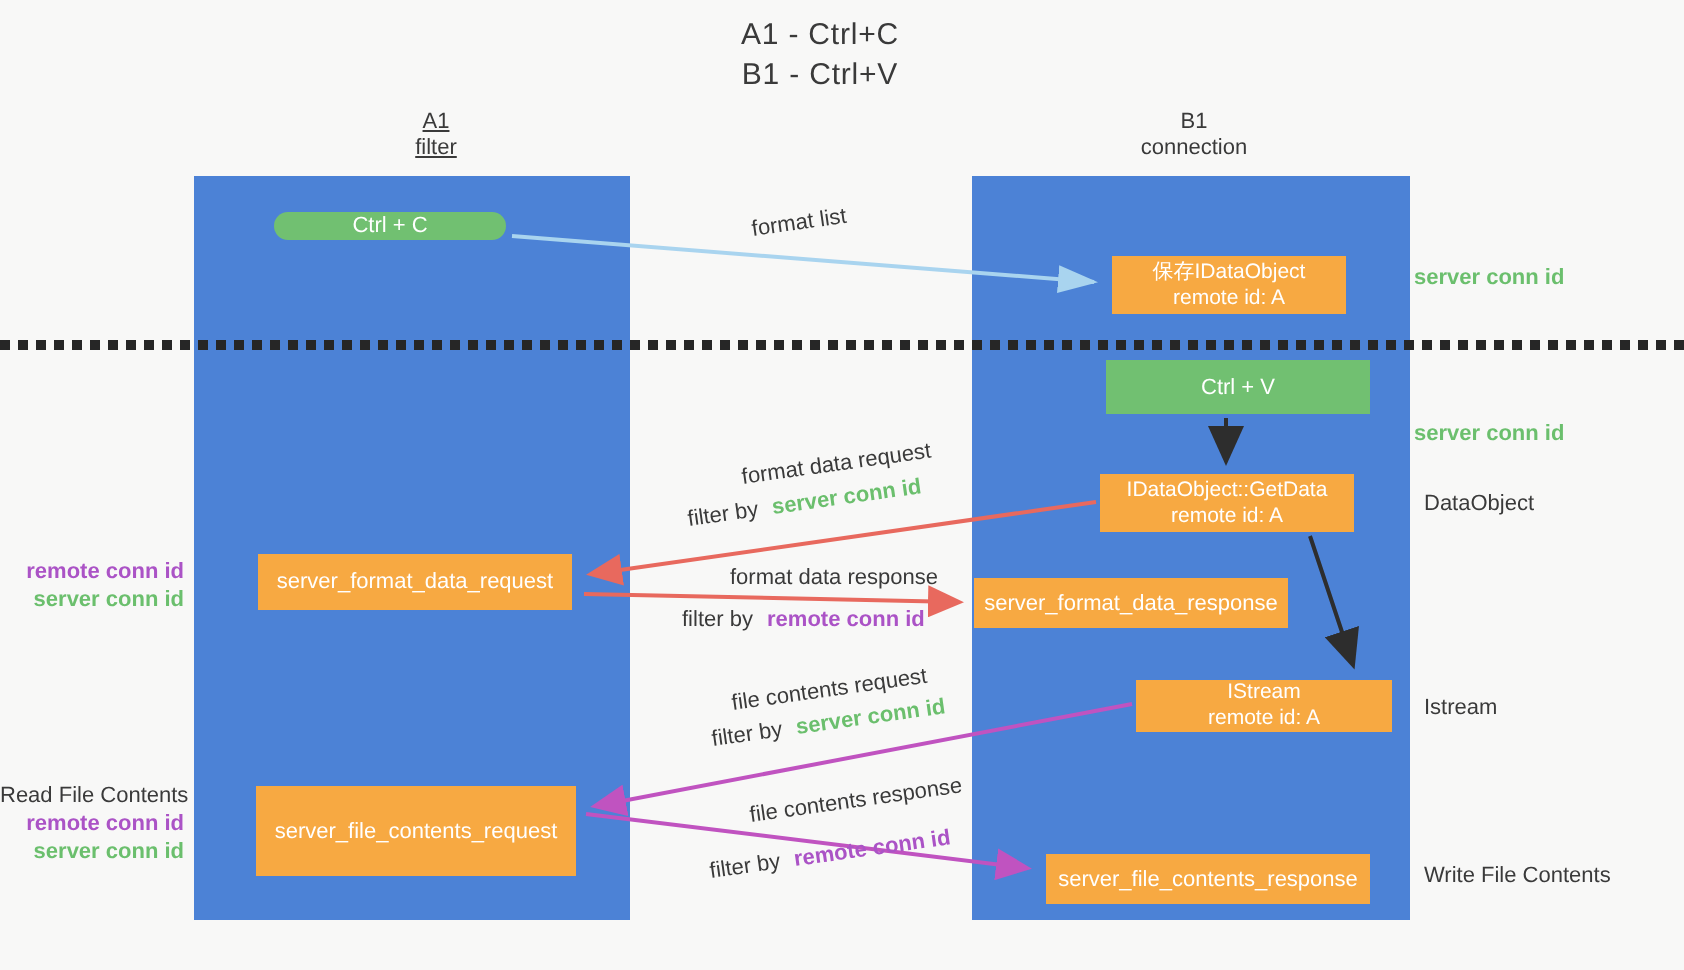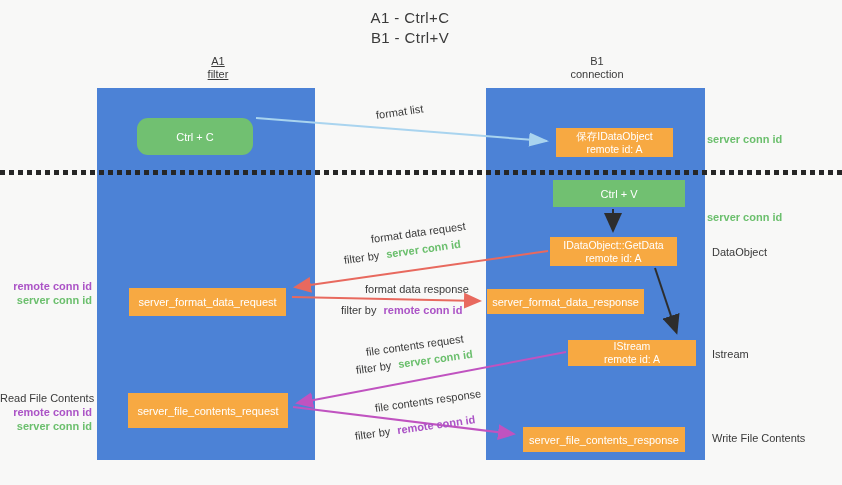--- a/index.html
+++ b/index.html
@@ -83,52 +83,52 @@
     </defs>
     <line x1="256" y1="118" x2="547" y2="141" class="st-blue" marker-end="url(#mk-blue)"></line>
     <line x1="613" y1="209" x2="613" y2="229" class="st-black" marker-end="url(#mk-black)"></line>
     <line x1="655" y1="268" x2="676" y2="331" class="st-black" marker-end="url(#mk-black)"></line>
     <line x1="548" y1="251" x2="296" y2="287" class="st-red" marker-end="url(#mk-red)"></line>
     <line x1="292" y1="297" x2="479" y2="301" class="st-red" marker-end="url(#mk-red)"></line>
     <line x1="566" y1="352" x2="298" y2="403" class="st-mag" marker-end="url(#mk-mag)"></line>
     <line x1="293" y1="407" x2="513" y2="434" class="st-mag" marker-end="url(#mk-mag)"></line>
   </svg>
 
-  <div class="node green" style="left:137px; top:118px; width:116px; height:37px;border-radius:11px;">
+  <div class="node green" style="left:137px; top:106px; width:116px; height:14px;border-radius:11px;">
     <span class="single">Ctrl + C</span>
   </div>
 
   <div class="node orange" style="left:556px; top:128px; width:117px; height:29px;">
     <span class="ln">保存IDataObject</span>
     <span class="ln">remote id: A</span>
   </div>
 
   <div class="node green" style="left:553px; top:180px; width:132px; height:27px;">
     <span class="single">Ctrl + V</span>
   </div>
 
   <div class="node orange" style="left:550px; top:237px; width:127px; height:29px;">
     <span class="ln">IDataObject::GetData</span>
     <span class="ln">remote id: A</span>
   </div>
 
-  <div class="node orange" style="left:129px; top:288px; width:157px; height:28px;">
+  <div class="node orange" style="left:129px; top:277px; width:157px; height:28px;">
     <span class="single">server_format_data_request</span>
   </div>
 
   <div class="node orange" style="left:487px; top:289px; width:157px; height:25px;">
     <span class="single">server_format_data_response</span>
   </div>
 
   <div class="node orange" style="left:568px; top:340px; width:128px; height:26px;">
     <span class="ln">IStream</span>
     <span class="ln">remote id: A</span>
   </div>
 
-  <div class="node orange" style="left:128px; top:393px; width:160px; height:35px;">
+  <div class="node orange" style="left:128px; top:393px; width:160px; height:45px;">
     <span class="single">server_file_contents_request</span>
   </div>
 
   <div class="node orange" style="left:523px; top:427px; width:162px; height:25px;">
     <span class="single">server_file_contents_response</span>
   </div>
 
   <div class="edge rot" style="left:376px; top:109px;">
     <span>format list</span>
   </div>

